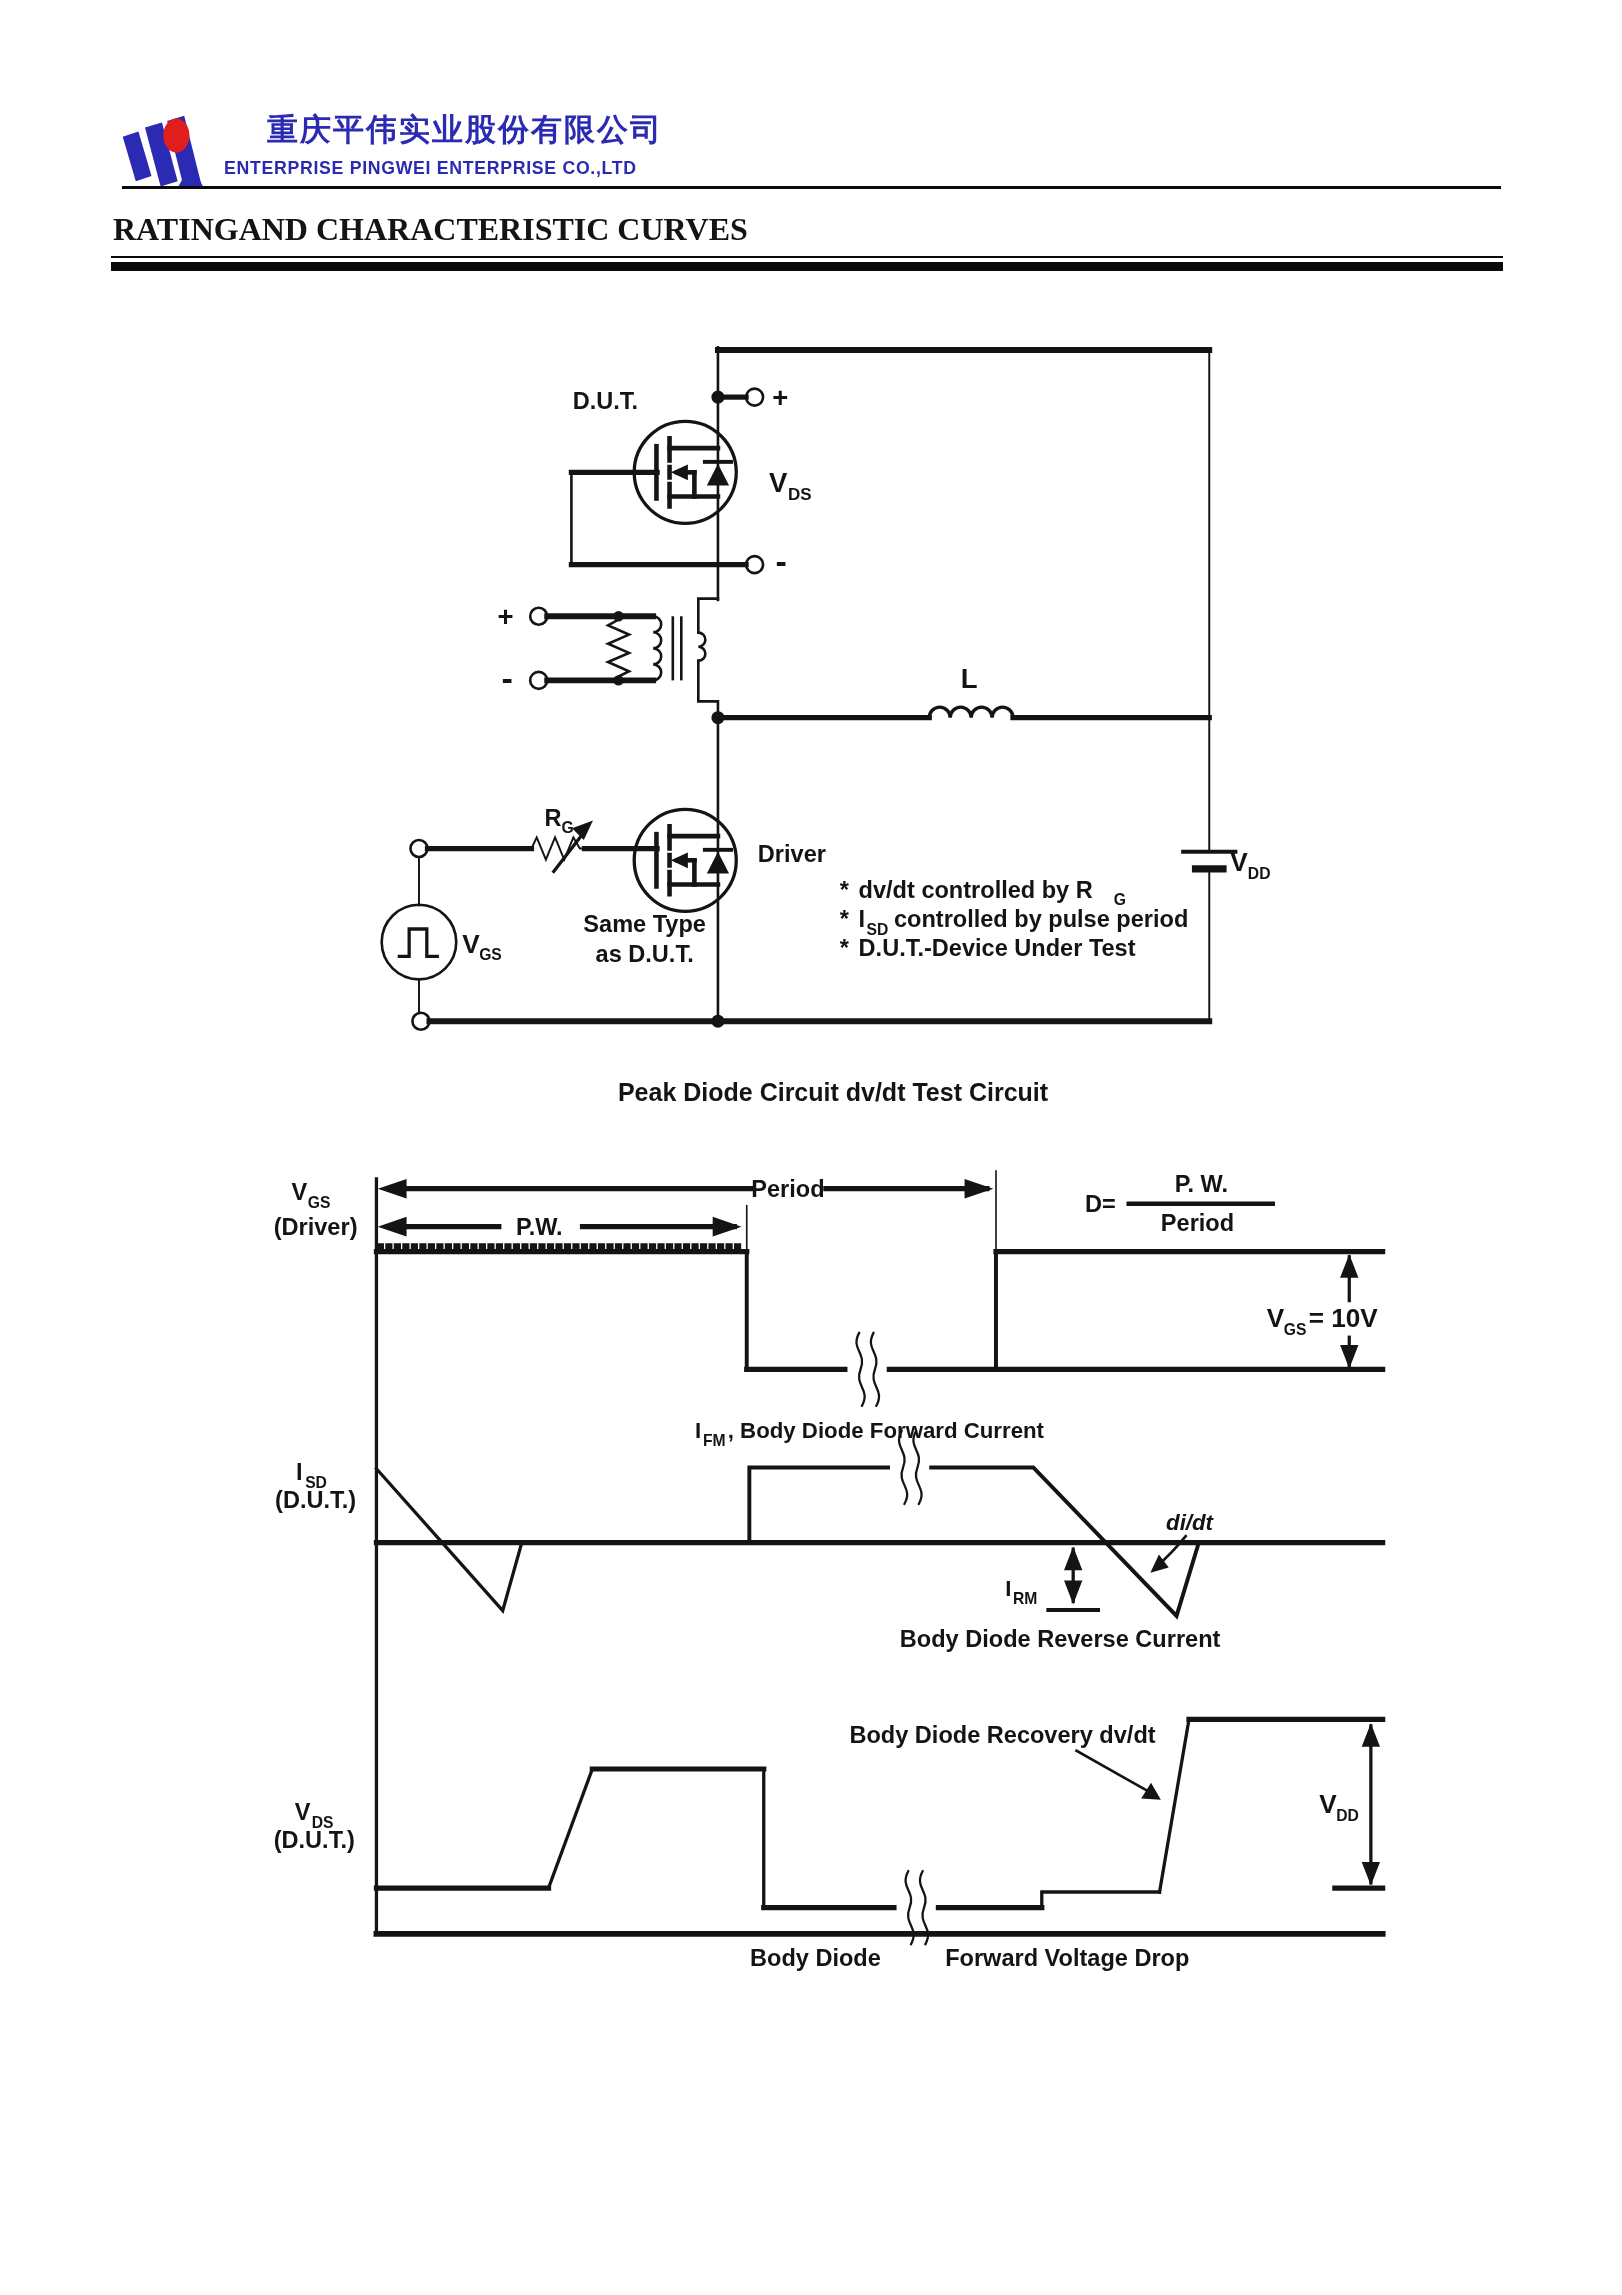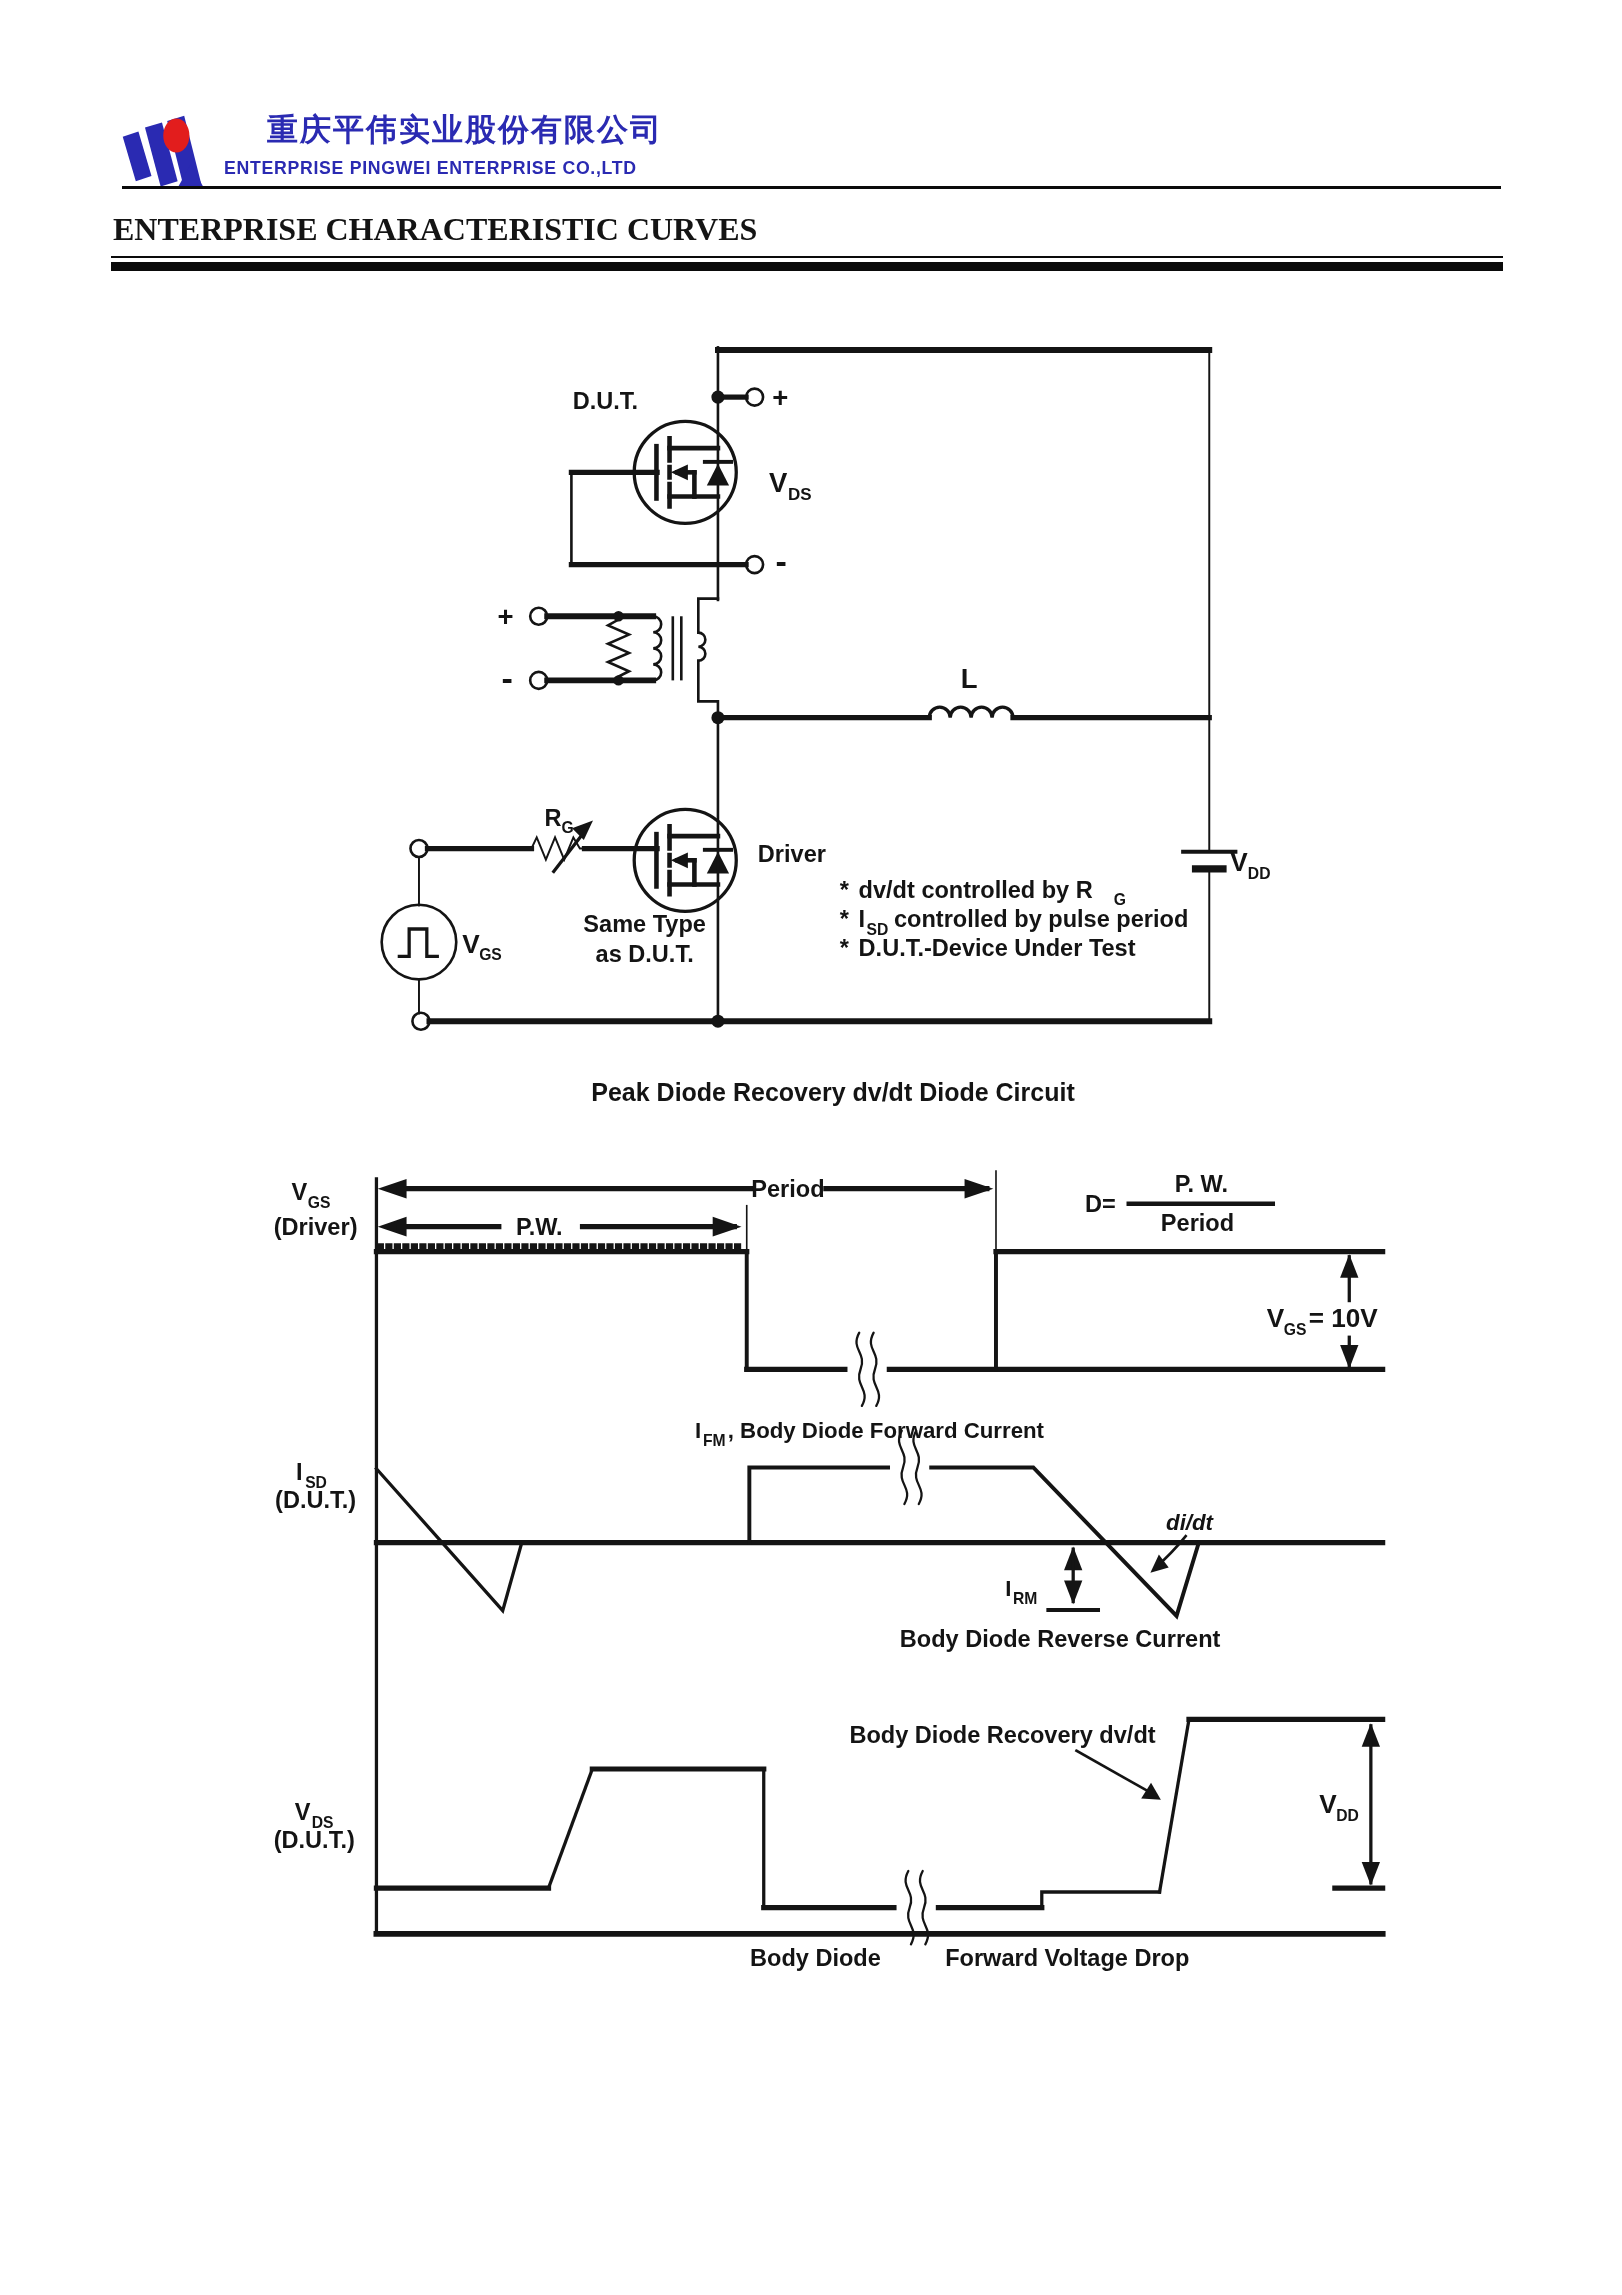--- a/index.html
+++ b/index.html
@@ -40,21 +40,21 @@
     <polygon class="blue" points="10,44 34,36 54,104 30,112"></polygon>
     <polygon class="blue" points="44,30 70,22 94,112 68,120"></polygon>
     <polygon class="blue" points="78,20 104,12 130,116 104,124"></polygon>
     <ellipse class="red" cx="92" cy="42" rx="20" ry="26"></ellipse>
     <polygon class="blue" points="114,86 134,122 94,122"></polygon>
   </svg>
   <div class="abs cn" style="left:222px;top:109px;color:#2a2ab2;margin-left:45px;">重庆平伟实业股份有限公司</div>
   <div class="abs en" style="left:224px;top:158px;color:#2a2ab2;">ENTERPRISE PINGWEI ENTERPRISE CO.,LTD</div>
   <div class="abs rule" style="left:122px;top:186px;width:1379px;height:2.6px;"></div>
 
-  <div class="abs doc-title" style="left:113px;top:211px;">ENTERPRISE CHARACTERISTIC CURVES</div>
+  <div class="abs doc-title" style="left:113px;top:211px;">RATINGAND CHARACTERISTIC CURVES</div>
   <div class="abs rule" style="left:111px;top:256px;width:1392px;height:2px;"></div>
   <div class="abs rule" style="left:111px;top:262px;width:1392px;height:9.2px;"></div>
 
   <svg class="abs" style="left:0;top:0;" width="1623" height="2295" viewBox="0 0 2480 3508">
     <defs>
       <g id="mosfet">
         <circle class="ln w5" r="78"></circle>
         <path class="ln w7" d="M-44,-40 V40"></path>
         <path class="ln w7" d="M-24,-52 V-18 M-24,-8 V8 M-24,18 V52"></path>
         <path class="ln w7" d="M-24,-37 H50"></path>
@@ -251,15 +251,15 @@
       <text class="sub" x="476" y="2794">DS</text>
       <text class="t36" x="418" y="2825">(D.U.T.)</text>
       <text class="t36 mid" x="1532" y="2665">Body Diode Recovery dv/dt</text>
       <text class="t40" x="2016" y="2772">V</text>
       <text class="sub" x="2042" y="2784">DD</text>
       <text class="t36 mid" x="1246" y="3005">Body Diode</text>
       <text class="t36 mid" x="1631" y="3005">Forward Voltage Drop</text>
     </g>
   </svg>
 
-  <div class="abs cap" style="left:506px;top:1078px;width:654px;">Peak Diode Recovery dv/dt Diode Circuit</div>
+  <div class="abs cap" style="left:506px;top:1078px;width:654px;">Peak Diode Circuit dv/dt Test Circuit</div>
 </div>
 
 
 </body></html>

